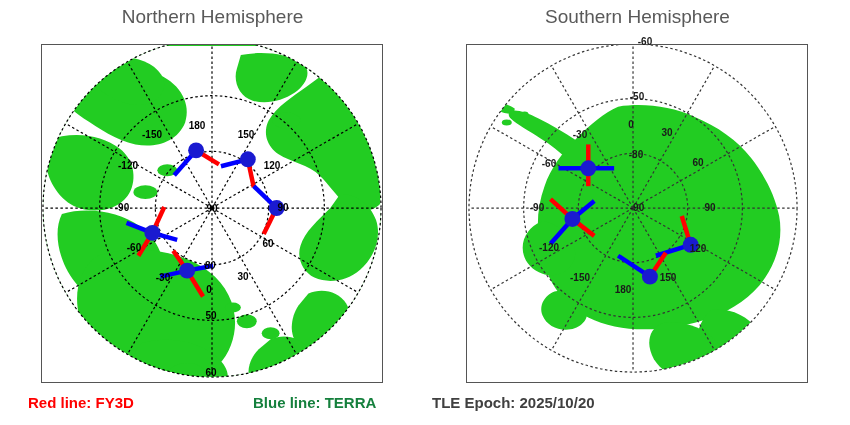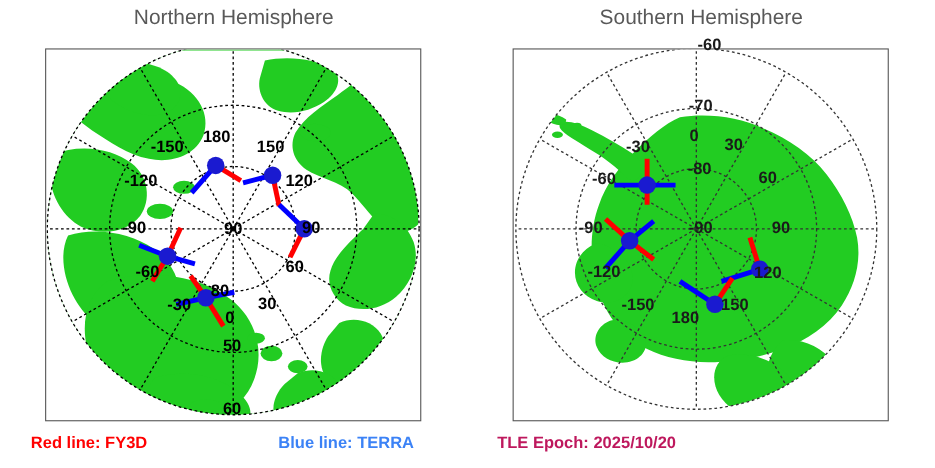--- a/index.html
+++ b/index.html
@@ -23,25 +23,25 @@
     overflow:hidden;
   }
   .plot-inner{position:absolute;left:0;top:0;width:100%;height:100%;}
 
   .legend-row{position:absolute;left:0;bottom:5px;width:772px;height:26px;}
   .legend-item{
     position:absolute;font-size:15px;font-weight:bold;
     font-family:"Liberation Sans",sans-serif;white-space:nowrap;
   }
   #legend-fy3d{left:28px;top:0;color:#ff0000;}
-  #legend-terra{left:253px;top:0;color:#3b82f6;}
-  #legend-epoch{left:452px;top:0;color:#be185d;}
+  #legend-terra{left:253px;top:0;color:#15803d;}
+  #legend-epoch{left:432px;top:0;color:#404040;}
 
   .grid-label{
-    position:absolute;font-size:15px;font-weight:bold;color:#000000;
+    position:absolute;font-size:10px;font-weight:bold;color:#000000;
     font-family:"Liberation Sans",sans-serif;white-space:nowrap;
     transform:translate(-50%,-50%);pointer-events:none;
   }
   .grid-label.sh{color:#1a1a1a;}
 </style>
 </head>
 <body>
 
 <div class="page">
 
@@ -162,21 +162,21 @@
     <div class="grid-label" style="left:128px;top:165px;">-120</div>
     <div class="grid-label" style="left:272px;top:165px;">120</div>
     <div class="grid-label" style="left:122px;top:207px;">-90</div>
     <div class="grid-label" style="left:283px;top:207px;">90</div>
     <div class="grid-label" style="left:134px;top:247px;">-60</div>
     <div class="grid-label" style="left:268px;top:243px;">60</div>
     <div class="grid-label" style="left:163px;top:277px;">-30</div>
     <div class="grid-label" style="left:243px;top:276px;">30</div>
     <div class="grid-label" style="left:209px;top:289px;">0</div>
     <div class="grid-label" style="left:212px;top:208px;">90</div>
-    <div class="grid-label" style="left:200px;top:265px;">80</div>
+    <div class="grid-label" style="left:210px;top:265px;font-style:italic;">80</div>
     <div class="grid-label" style="left:211px;top:315px;">50</div>
     <div class="grid-label" style="left:211px;top:372px;">60</div>
   </div>
 
   <div class="panel right">
     <div class="panel-title">Southern Hemisphere</div>
 
     <div class="plot-frame">
       <svg class="plot-inner" viewBox="0 0 342 339" preserveAspectRatio="none">
         <defs>
@@ -261,21 +261,21 @@
           <g>
             <line x1="184" y1="233" x2="200" y2="209" stroke="#ff0000" stroke-width="4.5"></line>
             <line x1="184" y1="233" x2="152" y2="212" stroke="#0000ff" stroke-width="4.5"></line>
             <circle cx="184" cy="233" r="8" fill="#1a1ad0"></circle>
           </g>
         </g>
       </svg>
     </div>
 
     <div class="grid-label sh" style="left:220px;top:41px;">-60</div>
-    <div class="grid-label sh" style="left:212px;top:96px;">-70</div>
+    <div class="grid-label sh" style="left:212px;top:96px;">-50</div>
     <div class="grid-label sh" style="left:211px;top:154px;">-80</div>
     <div class="grid-label sh" style="left:212px;top:207px;">-90</div>
     <div class="grid-label sh" style="left:206px;top:124px;">0</div>
     <div class="grid-label sh" style="left:242px;top:132px;">30</div>
     <div class="grid-label sh" style="left:273px;top:162px;">60</div>
     <div class="grid-label sh" style="left:285px;top:207px;">90</div>
     <div class="grid-label sh" style="left:273px;top:248px;">120</div>
     <div class="grid-label sh" style="left:243px;top:277px;">150</div>
     <div class="grid-label sh" style="left:198px;top:289px;">180</div>
     <div class="grid-label sh" style="left:155px;top:277px;">-150</div>

